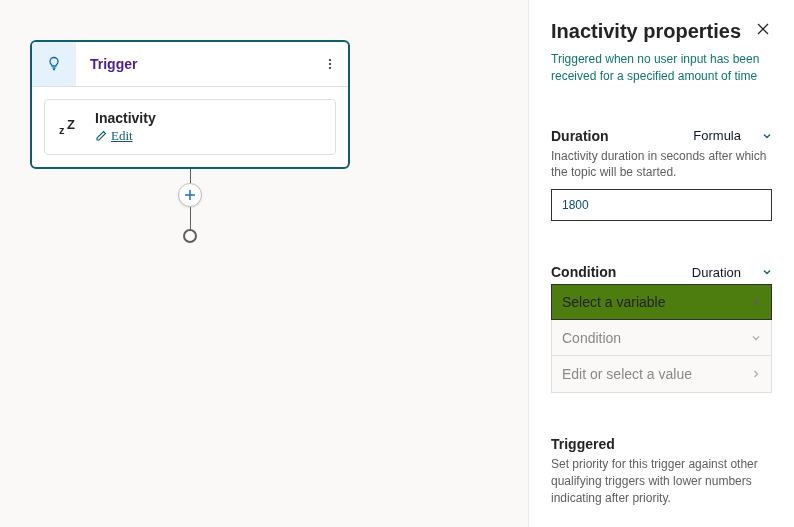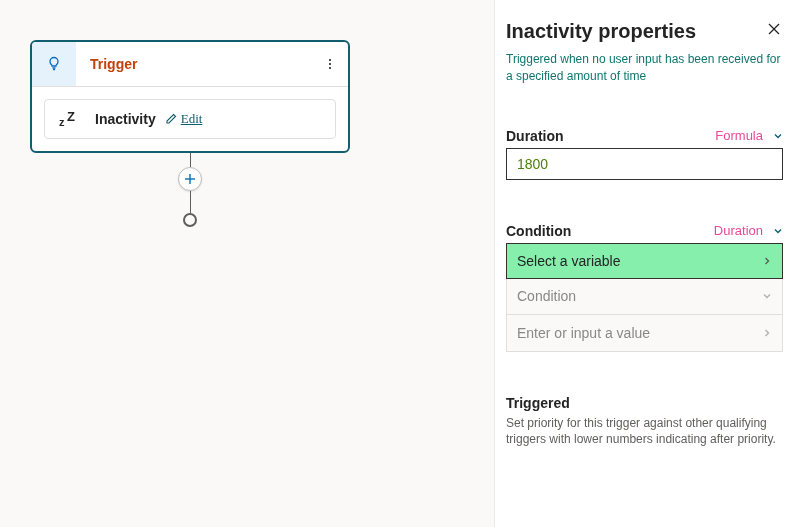--- a/index.html
+++ b/index.html
@@ -39,21 +39,21 @@
       display: flex;
       align-items: center;
       justify-content: center;
       color: #0a6cbf;
     }
     .node-header-title {
       flex: 1;
       font-size: 14px;
       font-weight: 600;
       padding-left: 14px;
-      color: #c2410c;
+      color: #4c1d95;
     }
     .node-header-more {
       width: 36px;
       height: 44px;
       display: flex;
       align-items: center;
       justify-content: center;
       cursor: pointer;
       color: #242424;
     }
@@ -71,22 +71,22 @@
     }
     .inner-icon {
       width: 26px;
       display: flex;
       align-items: center;
       justify-content: center;
       color: #242424;
     }
     .inner-text {
       display: flex;
-      flex-direction: row;
-      gap: 9px;
+      flex-direction: column;
+      gap: 2px;
     }
     .inner-title {
       font-size: 14px;
       font-weight: 600;
       color: #242424;
     }
     .inner-edit {
       display: flex;
       align-items: center;
       gap: 4px;
@@ -126,24 +126,24 @@
       box-shadow: 0 1px 2px rgba(0,0,0,0.1);
     }
     .end-circle {
       width: 14px;
       height: 14px;
       border-radius: 50%;
       border: 2px solid #605e5c;
       background: #faf9f8;
     }
     .panel {
-      width: 300px;
+      width: 266px;
       background: #fff;
       border-left: 1px solid #edebe9;
-      padding: 20px 11px;
+      padding: 20px 22px;
       overflow-y: auto;
     }
     .panel-header {
       display: flex;
       justify-content: space-between;
       align-items: flex-start;
       margin-bottom: 8px;
     }
     .panel-title {
       font-size: 20px;
@@ -172,55 +172,55 @@
       margin-bottom: 4px;
     }
     .section-label {
       font-size: 14px;
       font-weight: 600;
       color: #242424;
     }
     .section-mode {
       display: flex;
       align-items: center;
-      gap: 10px;
-      color: #ec4899;
+      gap: 21px;
+      color: #0f172a;
       font-size: 13px;
       cursor: pointer;
     }
     .section-help {
       font-size: 12px;
       color: #605e5c;
       line-height: 1.4;
       margin-bottom: 8px;
     }
     .text-input {
       width: 100%;
       height: 32px;
       border: 1px solid #323130;
       padding: 0 10px;
-      font-size: 14px;
-      color: #4d7c0f;
+      font-size: 12px;
+      color: #0c4a6e;
       outline: none;
     }
     .text-input::placeholder {
       color: #8a8886;
     }
     .select-row {
       width: 100%;
       height: 36px;
       border: 1px solid #323130;
       padding: 0 10px;
       display: flex;
       align-items: center;
       justify-content: space-between;
       font-size: 14px;
       color: #242424;
       cursor: pointer;
-      background: #86efac;
+      background: #4d7c0f;
     }
     .cond-block {
       border: 1px solid #e1dfdd;
       border-top: none;
       background: #faf9f8;
     }
     .cond-row {
       height: 36px;
       padding: 0 10px;
       display: flex;
@@ -309,20 +309,21 @@
       <div class="section-label">Duration</div>
       <div class="section-mode">
         <span>Formula</span>
         <span class="chev">
           <svg width="10" height="10" viewBox="0 0 10 10" fill="none" stroke="#115e6e" stroke-width="1.4">
               <path d="M2 3.5l3 3 3-3"></path>
             </svg>
         </span>
       </div>
     </div>
+    <div class="section-help">Inactivity duration in seconds after which the topic will be started.</div>
     <input class="text-input" type="text" value="1800" style="">
   </div>
 
   <div class="section">
     <div class="section-header">
       <div class="section-label">Condition</div>
       <div class="section-mode">
         <span>Duration</span>
         <span class="chev">
           <svg width="10" height="10" viewBox="0 0 10 10" fill="none" stroke="#115e6e" stroke-width="1.4">
@@ -342,21 +343,21 @@
     <div class="cond-block">
       <div class="cond-row">
         <span>Condition</span>
         <span class="chev">
           <svg width="10" height="10" viewBox="0 0 10 10" fill="none" stroke="#b3b0ad" stroke-width="1.4">
               <path d="M2 3.5l3 3 3-3"></path>
             </svg>
         </span>
       </div>
       <div class="cond-row">
-        <span>Enter or input a value</span>
+        <span>Edit or select a value</span>
         <span class="chev">
           <svg width="10" height="10" viewBox="0 0 10 10" fill="none" stroke="#b3b0ad" stroke-width="1.4">
               <path d="M3.5 2l3 3-3 3"></path>
             </svg>
         </span>
       </div>
     </div>
   </div>
 
   <div class="section">

